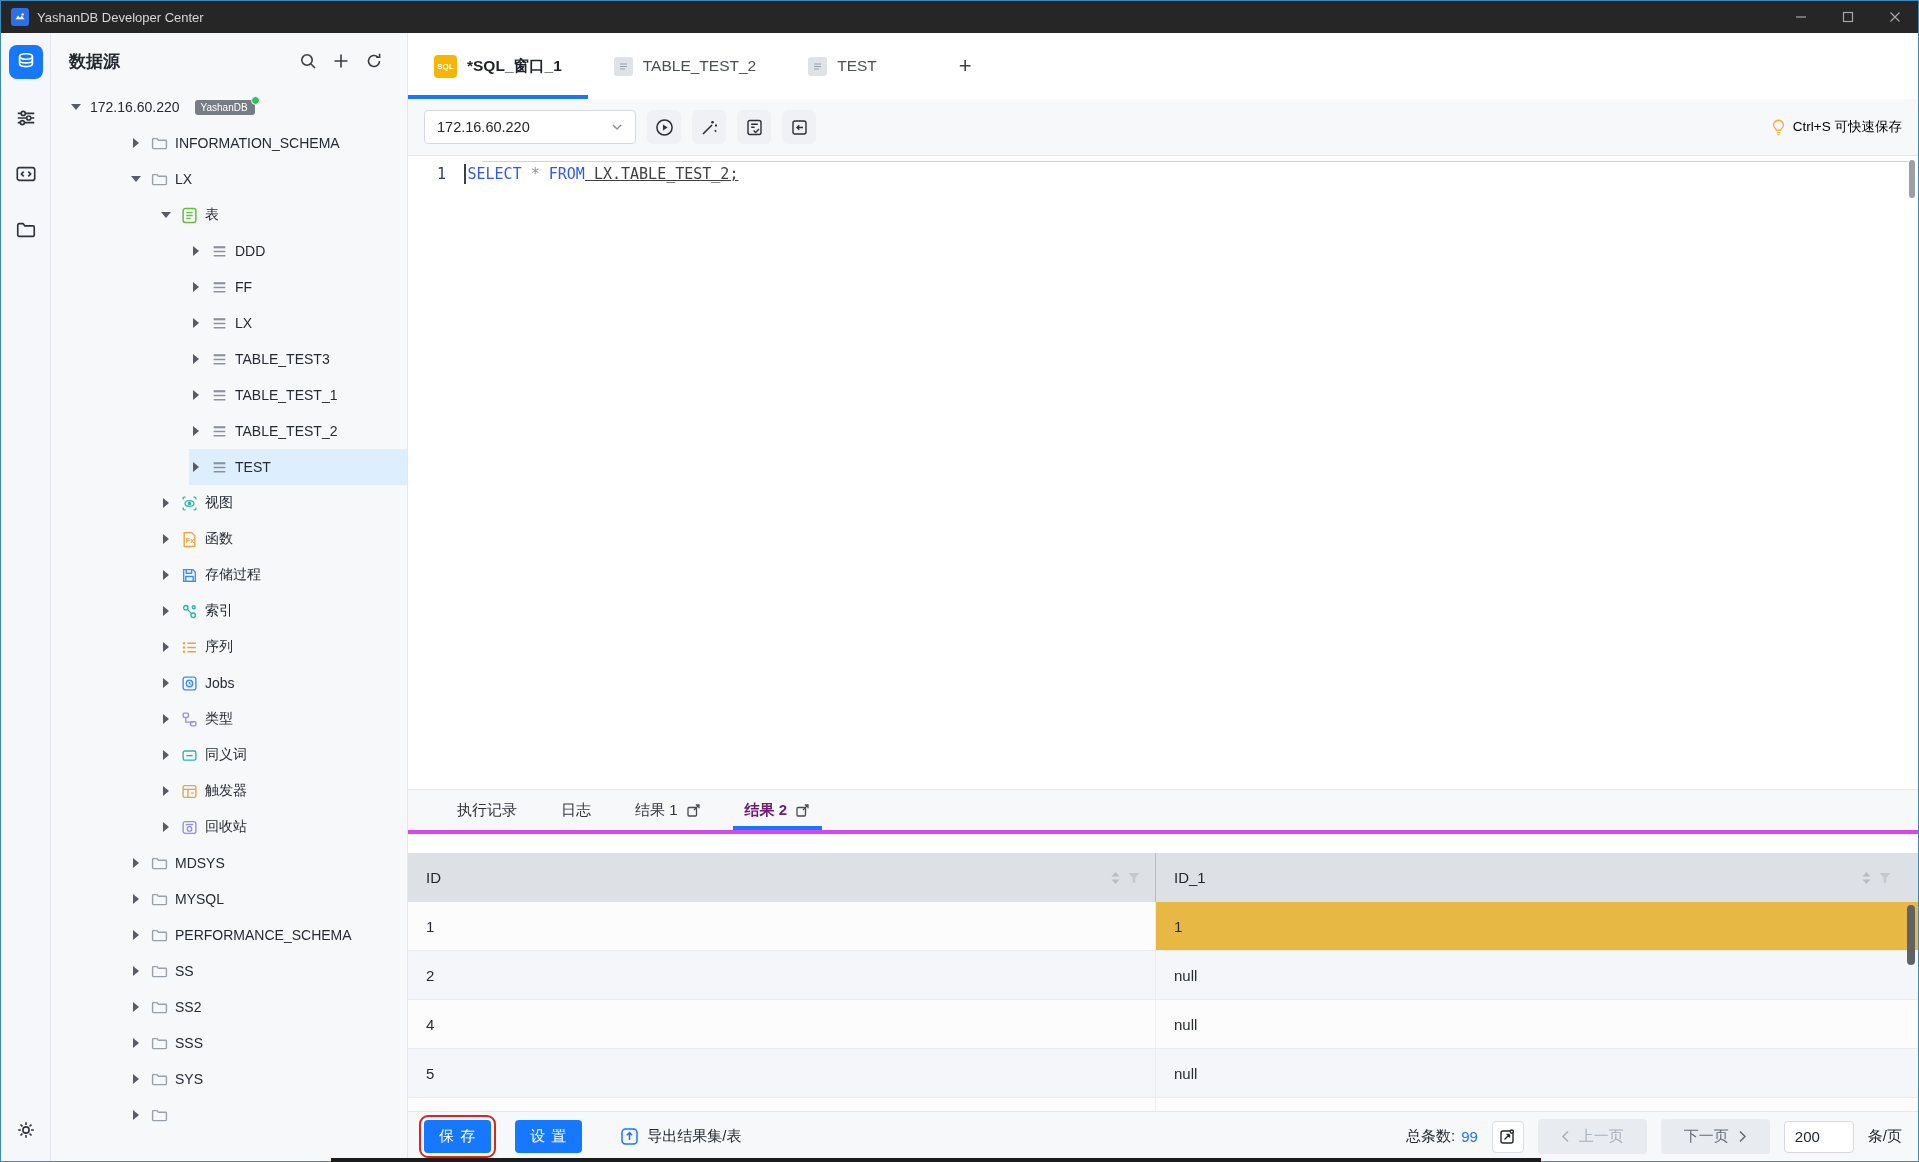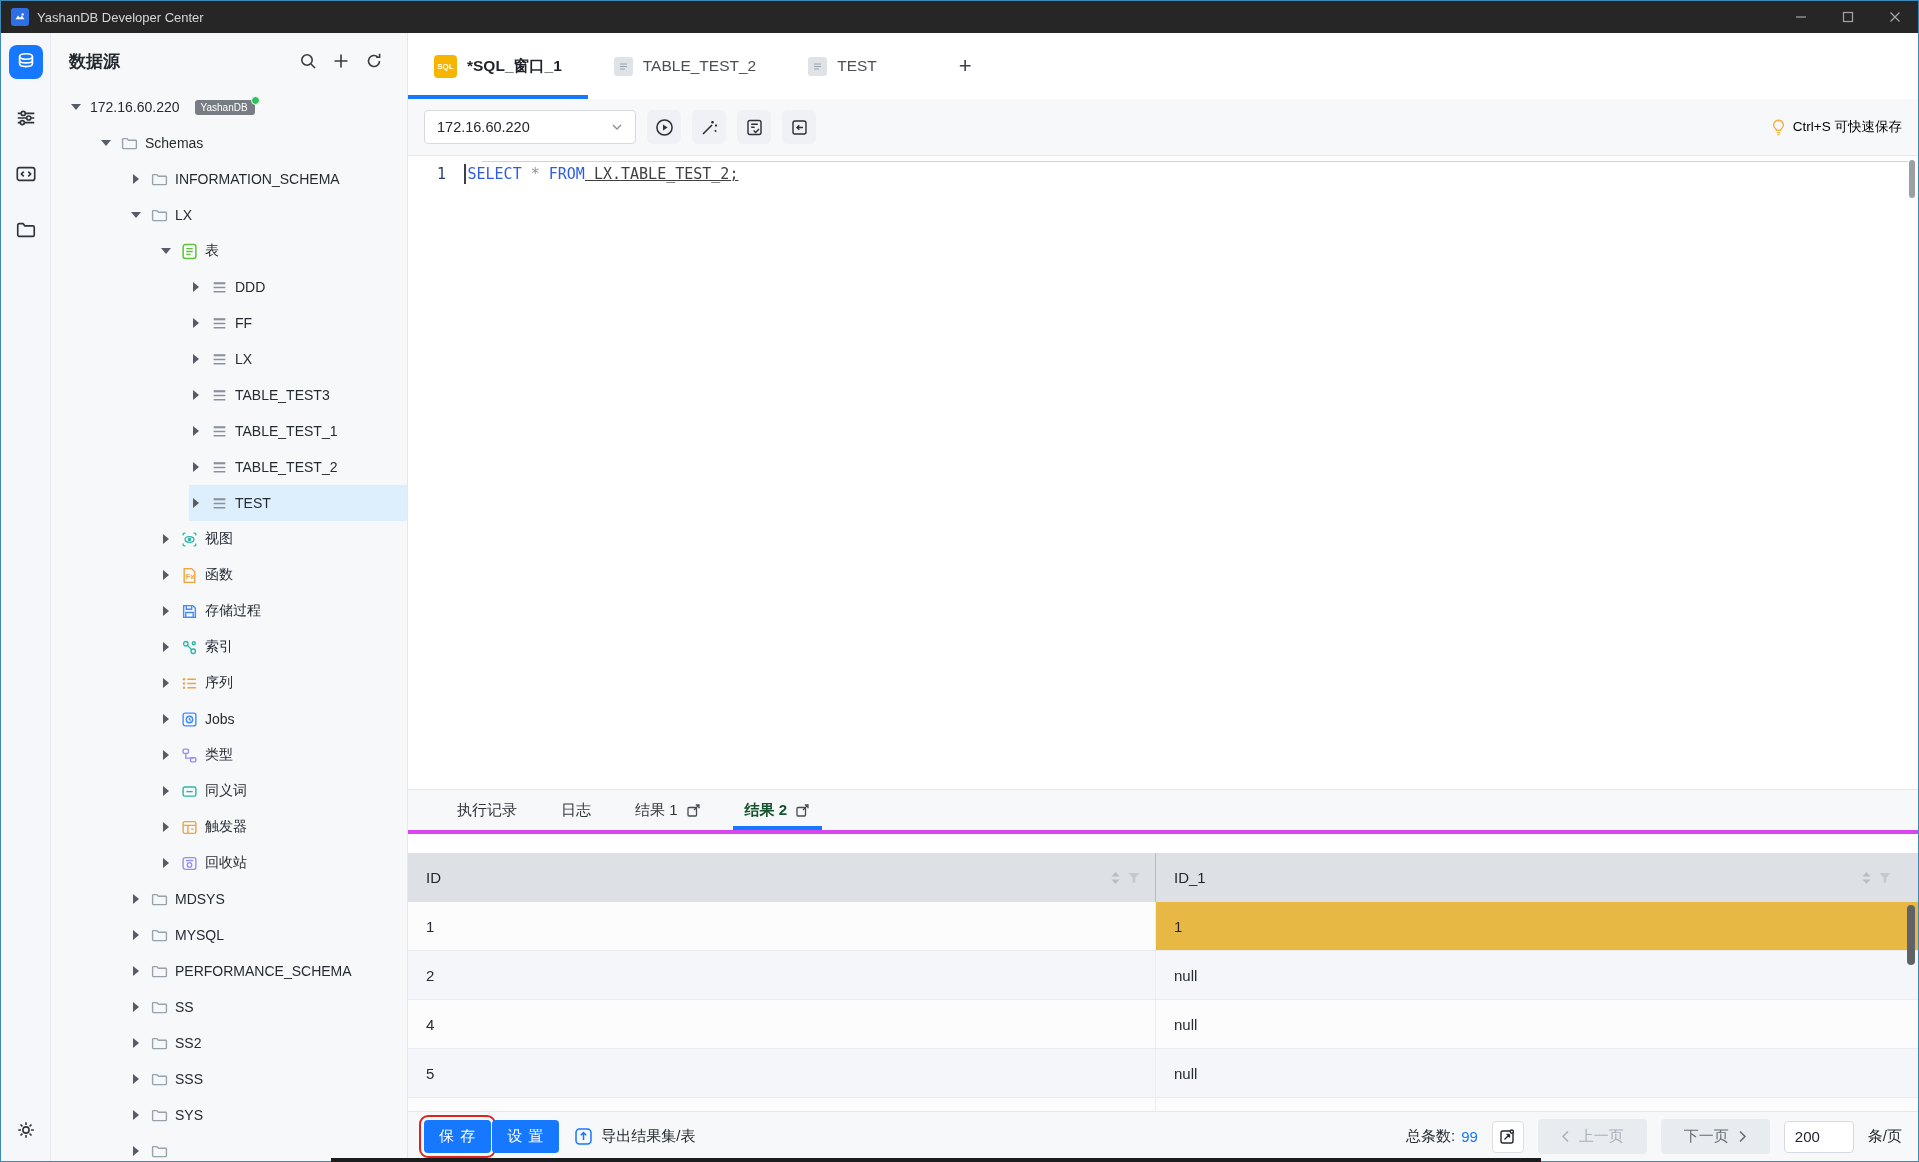--- a/index.html
+++ b/index.html
@@ -62,41 +62,41 @@
   .gutter { width:56px; text-align:right; padding-right:18px; color:#2c3e66; flex:0 0 auto; }
   .caret-bar { width:1.5px; height:20px; background:#3c4043; margin-right:2px; }
   .line-top-rule { position:absolute; left:74px; right:10px; top:1px; border-top:1px solid #ced3da; }
   .tok-kw { color:#2f5ce6; }
   .tok-op { color:#8f959e; }
   .tok-id { color:#404040;text-decoration:underline; }
   .editor-scroll { position:absolute; right:3px; top:4px; width:6px; height:38px; background:#9aa0a6; border-radius:3px; }
 
   .results-tabs { height:45px; background:#f7f8fa; border-top:1px solid #e6e8eb; border-bottom:4px solid #d946ef; display:flex; align-items:stretch; padding-left:27px; flex:0 0 auto; }
   .rtab { position:relative; display:flex; align-items:center; gap:8px; padding:0 22px; font-size:15px; color:#30353c; }
-  .rtab.active { font-weight:bold; color:#14532d;text-align:center; }
+  .rtab.active { font-weight:bold; color:#701a75;text-align:center; }
   .rtab.active::after { content:""; position:absolute; left:10px; right:10px; bottom:0; height:4px; background:#1677ff; }
   .rtab .share { color:#464b52; display:flex; }
   .results-gap { height:19px; background:#fff; flex:0 0 auto; }
 
   .rtable { flex:0 0 auto; position:relative; }
   .thead { height:49px; background:#dde1e6; display:flex; }
   .th { display:flex; align-items:center; padding-left:18px; font-size:15px; color:#1f242b; position:relative; }
   .th.c1 { width:748px; border-right:1px solid #b7bdc5; }
   .th.c2 { flex:1; }
   .th-icons { position:absolute; right:14px; display:flex; align-items:center; gap:6px; }
   .trow { height:49px; display:flex; border-bottom:1px solid #e9ebee; background:#fcfcfd; }
   .trow.alt { background:#f4f6f9; }
   .td { display:flex; align-items:center; padding-left:18px; font-size:15px; color:#262b33; }
   .td.c1 { width:748px; border-right:1px solid #eceef1; }
   .td.c2 { flex:1; }
   .td.hl { background:#e8b845; }
   .trow.partial { height:13px; border-bottom:none; background:#fcfcfd; }
   .rtable-scroll { position:absolute; right:3px; top:52px; width:8px; height:60px; background:#5f6368; border-radius:4px; }
 
-  .footer { height:50px; background:#f6f8fa; border-top:1px solid #e4e7ec; display:flex; align-items:center; padding:0 16px; gap:1px; flex:0 0 auto; }
+  .footer { height:50px; background:#f6f8fa; border-top:1px solid #e4e7ec; display:flex; align-items:center; padding:0 16px; gap:24px; flex:0 0 auto; }
   .btn-primary { background:#1677ff; color:#fff; font-size:15px; padding:7px 15px; border-radius:4px; border:none; letter-spacing:1px; }
   .annotated { outline:2px solid #e0231c; outline-offset:3px; }
   .export-group { display:flex; align-items:center; gap:8px; margin-left:14px; font-size:15px; color:#262b33; }
   .footer-right { margin-left:auto; display:flex; align-items:center; gap:14px; }
   .total-group { display:flex; align-items:center; gap:6px; font-size:15px; color:#262b33; }
   .total-val { color:#1677ff; }
   .stat-btn { width:32px; height:32px; background:#fff; border:1px solid #dcdfe4; border-radius:4px; display:flex; align-items:center; justify-content:center; color:#24282e; }
   .page-btn { display:flex; align-items:center; gap:9px; background:#e8ecf1; border:none; border-radius:4px; padding:8px 23px; font-size:15px; }
   .page-btn.prev { color:#a8b0ba; }
   .page-btn.next { color:#646b74; }
@@ -198,31 +198,20 @@
         </span>
       </div>
       <div class="tree" id="tree">
           <div class="tree-row" style="padding-left: 18px;">
             <div class="tree-inner">
               <span class="caret down"></span>
               <span class="tree-label">172.16.60.220</span>
               <span class="db-badge">YashanDB<span class="dot"></span></span>
             </div>
           </div>
-          <div class="tree-row" style="padding-left: 48px;">
-            <div class="tree-inner">
-              <span class="caret down"></span>
-              <span class="tree-icon">
-                <svg width="17" height="17" viewBox="0 0 16 16" fill="none" stroke="#99a1ab" stroke-width="1.3">
-                  <path d="M1.5 4.1c0-.4.3-.7.7-.7h3.5l1.3 1.6h6.8c.4 0 .7.3.7.7v6.4c0 .4-.3.7-.7.7H2.2c-.4 0-.7-.3-.7-.7z"></path>
-                </svg>
-              </span>
-              <span class="tree-label">Schemas</span>
-            </div>
-          </div>
           <div class="tree-row" style="padding-left: 78px;">
             <div class="tree-inner">
               <span class="caret right"></span>
               <span class="tree-icon">
                 <svg width="17" height="17" viewBox="0 0 16 16" fill="none" stroke="#99a1ab" stroke-width="1.3">
                   <path d="M1.5 4.1c0-.4.3-.7.7-.7h3.5l1.3 1.6h6.8c.4 0 .7.3.7.7v6.4c0 .4-.3.7-.7.7H2.2c-.4 0-.7-.3-.7-.7z"></path>
                 </svg>
               </span>
               <span class="tree-label">INFORMATION_SCHEMA</span>
             </div>

